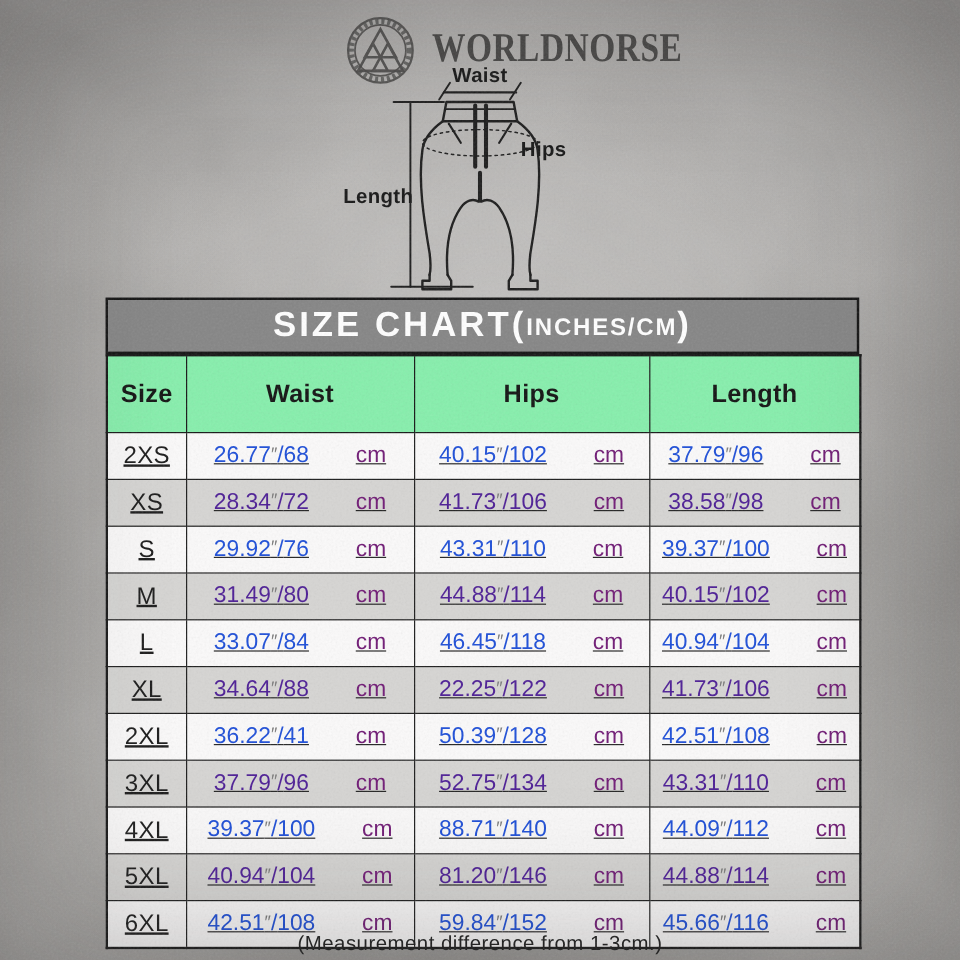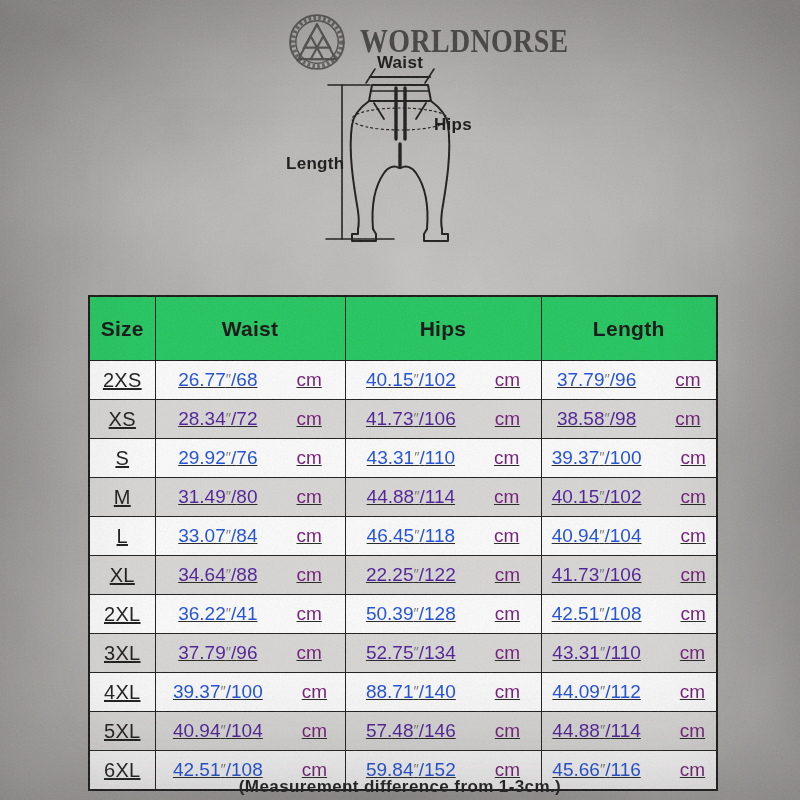--- a/index.html
+++ b/index.html
@@ -51,38 +51,38 @@
   table.size-table{
     position:absolute;left:88px;top:295px;width:628px;z-index:3;
     border-collapse:collapse;table-layout:fixed;
     background:#fbfafa;border:2px solid #161616;
   }
   .size-table col.c-size{width:66px;}
   .size-table col.c-waist{width:190px;}
   .size-table col.c-hips{width:196px;}
   .size-table col.c-length{width:176px;}
   .size-table th{
-    height:61px;background:#22c55e;border:1.7px solid #161616;
+    height:61px;background:#86efac;border:1.7px solid #161616;
     font-size:21px;font-weight:bold;color:#121212;letter-spacing:.3px;
   }
   .size-table td{
     height:36px;border:1.5px solid #1c1c1c;text-align:center;vertical-align:middle;
     font-size:19px;color:#232323;text-decoration:underline;
   }
   .size-table tr.r-even td{background:#d6d5d3;}
   .size-table tr.r-odd td{background:#fbfafa;}
   .size-table td.size-cell{font-size:20px;letter-spacing:.3px;color:#1a1a1a;}
   .size-table .unit{color:#701a75;padding-left:39px;}
   .size-table .prime{color:#7b7b7b;font-size:15px;vertical-align:2px;}
   .size-table tr.r-even .num{color:#4c1d95;}
   .size-table tr.r-odd .num{color:#1d4ed8;}
 
   .footnote{
     position:absolute;left:0;top:777px;width:800px;z-index:3;text-align:center;
-    font-weight:bold;font-size:17px;color:#1b1b1b;letter-spacing:.4px;
+    font-weight:normal;font-size:17px;color:#1b1b1b;letter-spacing:.4px;
   }
 </style>
 </head>
 <body>
 
 <div class="canvas">
 
   <svg class="mottle" width="800" height="800">
     <filter id="mottleF" x="0" y="0" width="100%" height="100%">
       <feTurbulence type="fractalNoise" baseFrequency="0.009" numOctaves="3" seed="7" stitchTiles="stitch"></feTurbulence>
@@ -137,20 +137,25 @@
         <path d="M151 46 C162 54 167 62 168 70 C172 98 166 132 162 156 C161 164 161 170 162 174"></path>
         <path d="M162 174 L162 179 L168 179 L168 186 L144 186 L144 179 L147 174"></path>
         <path d="M147 174 C149 150 145 131 136 118 C132 112 126 110 121 113"></path>
       </g>
     </svg>
     <span class="dlabel lbl-waist">Waist</span>
     <span class="dlabel lbl-hips">Hips</span>
     <span class="dlabel lbl-length">Length</span>
   </div>
 
+  <div class="chart-title">
+    <span class="big">SIZE CHART(</span>
+      <span class="small">INCHES/CM</span>
+      <span class="big">)</span>
+  </div>
 
   <table class="size-table">
     <colgroup>
       <col class="c-size">
         <col class="c-waist">
         <col class="c-hips">
         <col class="c-length">
     </colgroup>
     <thead>
       <tr>
@@ -211,21 +216,21 @@
         </tr>
         <tr class="r-odd">
           <td class="size-cell">4XL</td>
           <td><span class="num">39.37</span><span class="prime">″</span><span class="num">/</span><span class="num">100</span><span class="unit">cm</span></td>
           <td><span class="num">88.71</span><span class="prime">″</span><span class="num">/</span><span class="num">140</span><span class="unit">cm</span></td>
           <td><span class="num">44.09</span><span class="prime">″</span><span class="num">/</span><span class="num">112</span><span class="unit">cm</span></td>
         </tr>
         <tr class="r-even">
           <td class="size-cell">5XL</td>
           <td><span class="num">40.94</span><span class="prime">″</span><span class="num">/</span><span class="num">104</span><span class="unit">cm</span></td>
-          <td><span class="num">57.48</span><span class="prime">″</span><span class="num">/</span><span class="num">146</span><span class="unit">cm</span></td>
+          <td><span class="num">81.20</span><span class="prime">″</span><span class="num">/</span><span class="num">146</span><span class="unit">cm</span></td>
           <td><span class="num">44.88</span><span class="prime">″</span><span class="num">/</span><span class="num">114</span><span class="unit">cm</span></td>
         </tr>
         <tr class="r-odd">
           <td class="size-cell">6XL</td>
           <td><span class="num">42.51</span><span class="prime">″</span><span class="num">/</span><span class="num">108</span><span class="unit">cm</span></td>
           <td><span class="num">59.84</span><span class="prime">″</span><span class="num">/</span><span class="num">152</span><span class="unit">cm</span></td>
           <td><span class="num">45.66</span><span class="prime">″</span><span class="num">/</span><span class="num">116</span><span class="unit">cm</span></td>
         </tr>
       </tbody>
   </table>

